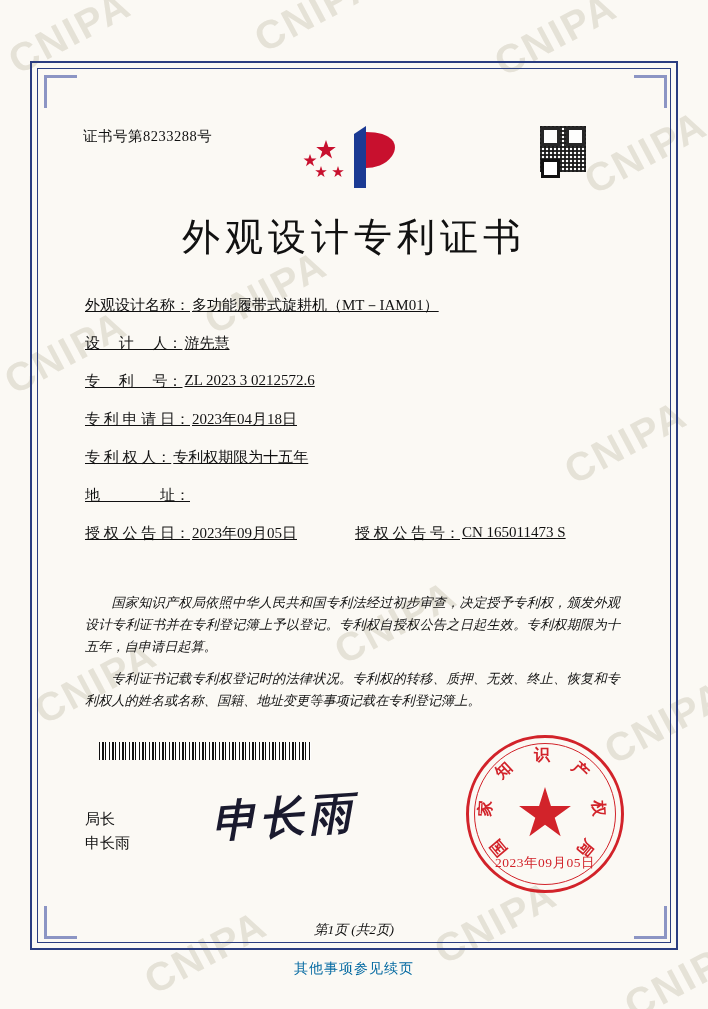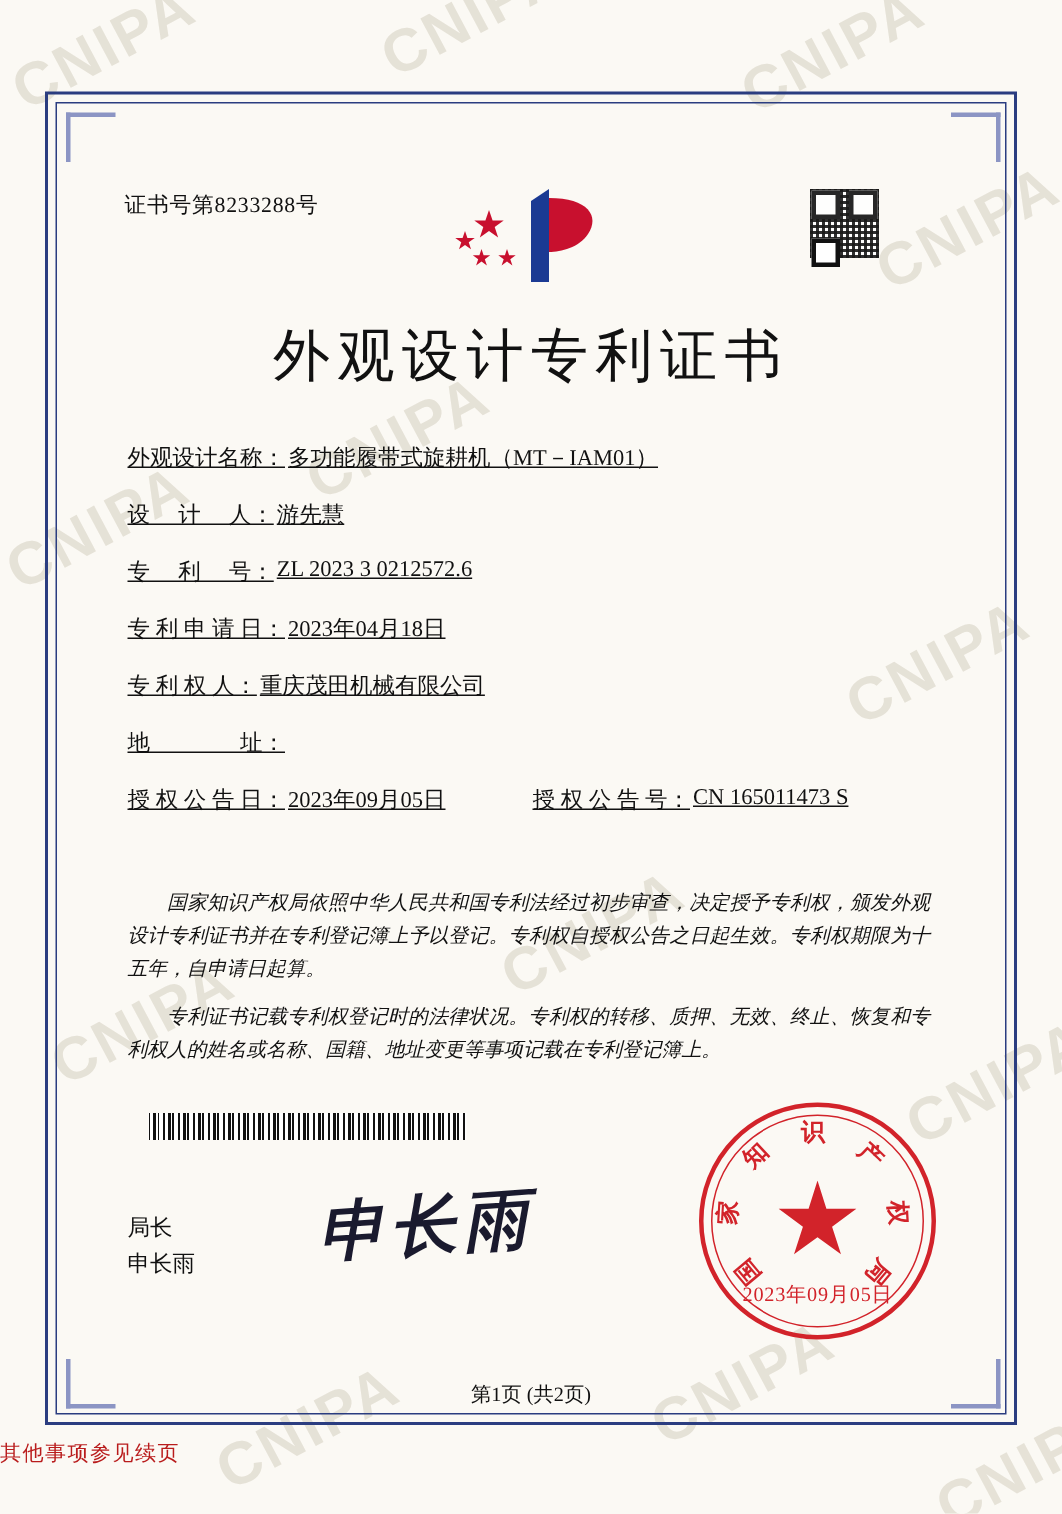--- a/index.html
+++ b/index.html
@@ -251,27 +251,29 @@
   }
 
   
   .page-indicator {
     position: absolute;
     left: 0; right: 0;
     top: 921px;
     text-align: center;
     font-size: 13.5px;
     color: #111;
+    font-style: italic;
   }
   .foot-note {
     position: absolute;
     left: 0; right: 0;
     top: 960px;
+    text-align: center;
     font-size: 14px;
-    color: #b91c1c;
+    color: #0369a1;
     letter-spacing: 1px;
   }
 </style>
 </head>
 <body>
 
 <div class="watermark-layer" id="wm-layer">
     <div class="wm" style="left: 4px; top: 10px; font-size: 40px; transform: rotate(-28deg); color: rgb(226, 222, 210);">CNIPA</div>
     <div class="wm" style="left: 250px; top: -12px; font-size: 40px; transform: rotate(-28deg); color: rgb(226, 222, 210);">CNIPA</div>
     <div class="wm" style="left: 490px; top: 12px; font-size: 40px; transform: rotate(-28deg); color: rgb(226, 222, 210);">CNIPA</div>
@@ -328,21 +330,21 @@
       <div class="row">
         <span class="lbl">专　 利　 号：</span>
         <span class="val">ZL 2023 3 0212572.6</span>
       </div>
       <div class="row">
         <span class="lbl">专 利 申 请 日：</span>
         <span class="val">2023年04月18日</span>
       </div>
       <div class="row">
         <span class="lbl">专 利 权 人：</span>
-        <span class="val">重庆茂田机械有限公司</span>
+        <span class="val">专利权期限为十五年</span>
       </div>
       <div class="row">
         <span class="lbl">地　　　　址：</span>
       </div>
       <div class="row two-col">
         <span class="lbl">授 权 公 告 日：</span>
         <span class="val">2023年09月05日</span>
         <span class="spacer"></span>
         <span class="lbl">授 权 公 告 号：</span>
         <span class="val">CN 165011473 S</span>

